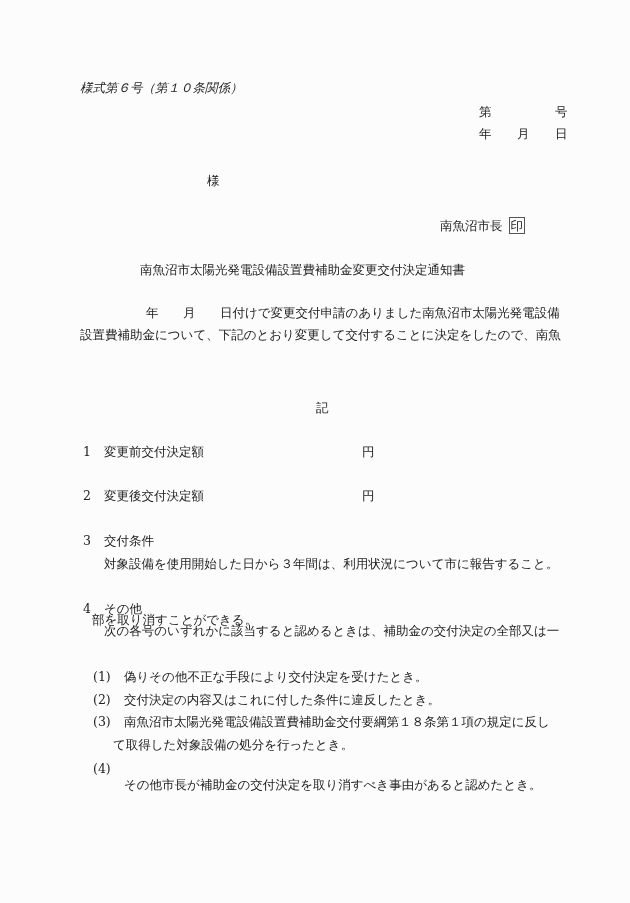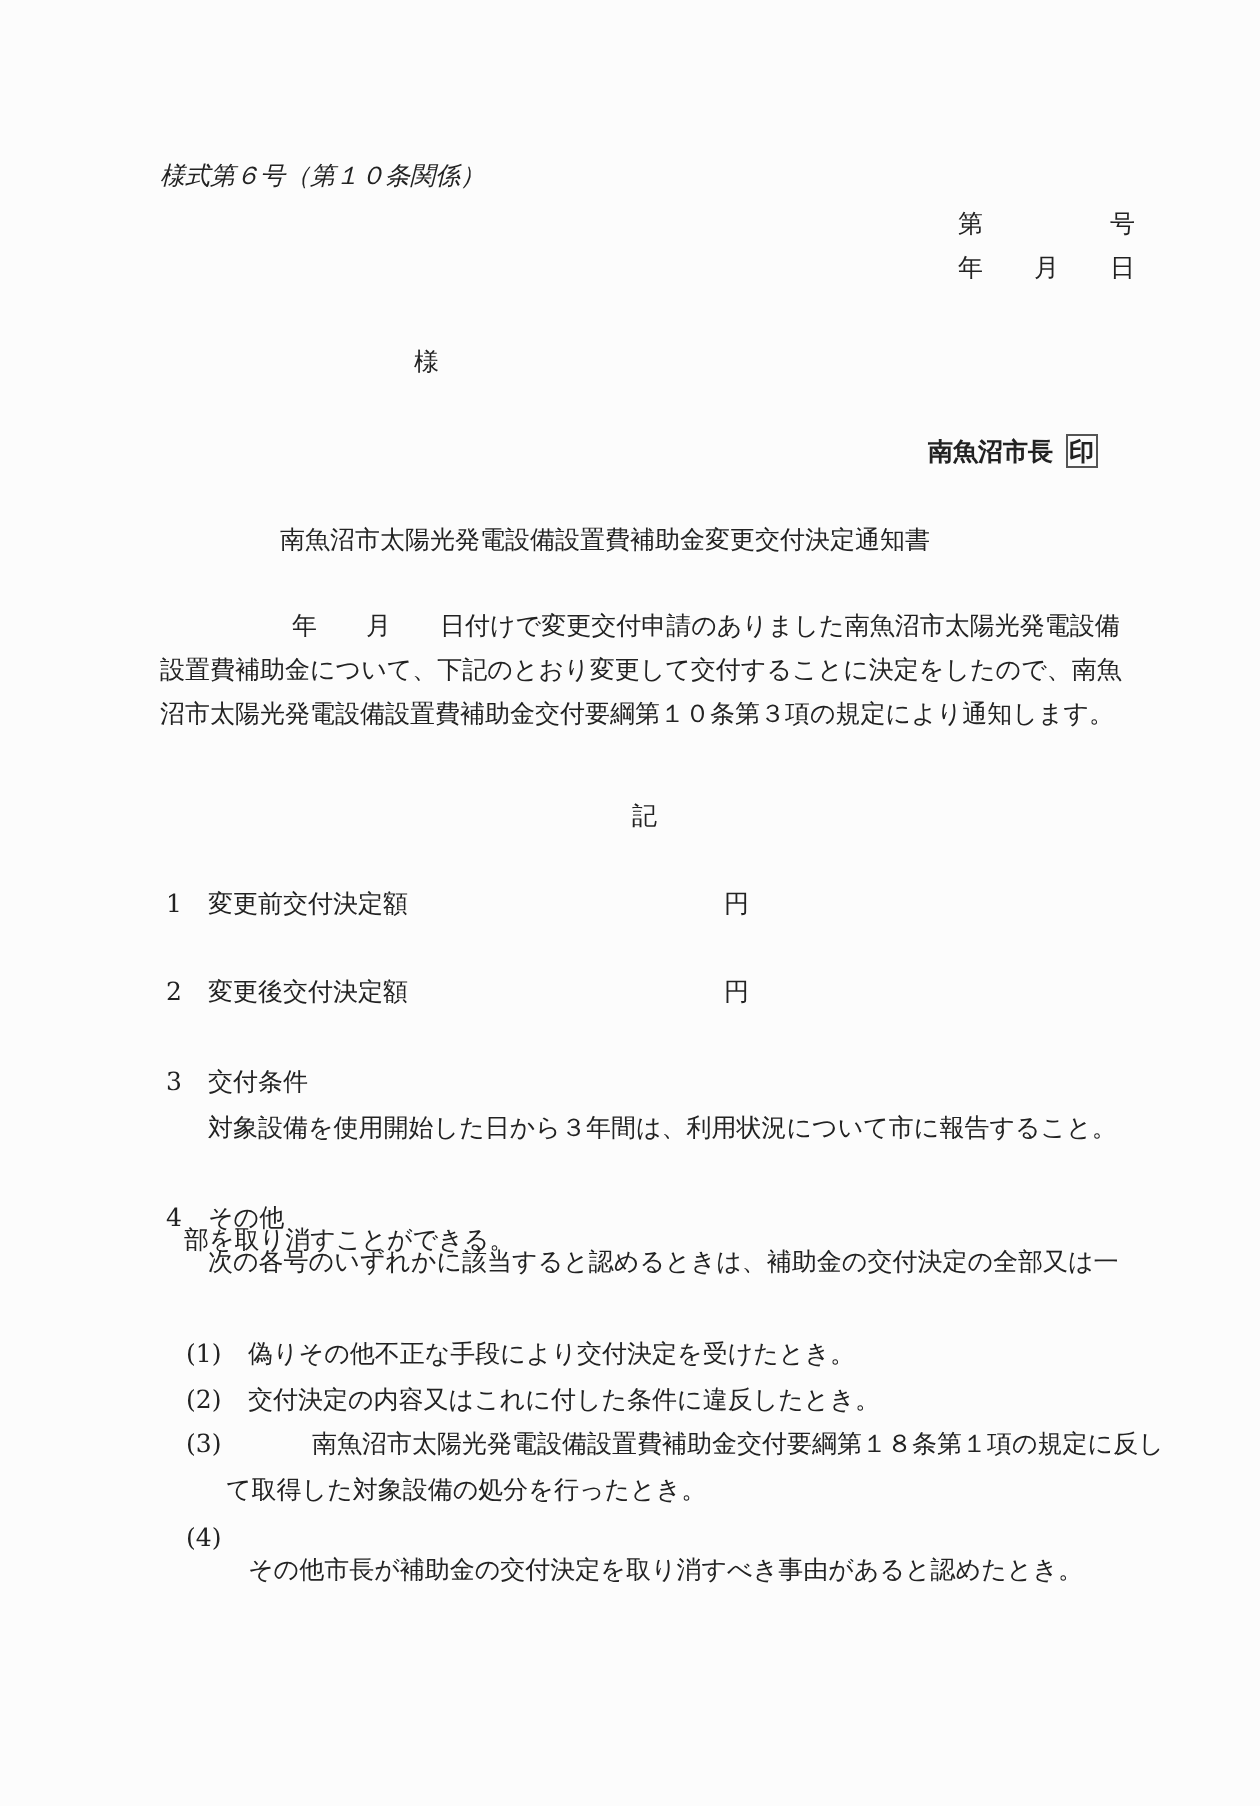--- a/index.html
+++ b/index.html
@@ -44,31 +44,30 @@
 
   <div class="line" style="left:479px; top:104px;">第</div>
   <div class="line" style="left:555px; top:104px;">号</div>
 
   <div class="line" style="left:479px; top:126px;">年</div>
   <div class="line" style="left:517px; top:126px;">月</div>
   <div class="line" style="left:555px; top:126px;">日</div>
 
   <div class="line" style="left:207px; top:173px;">様</div>
 
-  <div class="line" style="left:464px; top:217px;font-weight:bold;">
+  <div class="line" style="left:440px; top:217px;">
     <span>南魚沼市長</span><span class="seal">印</span>
   </div>
 
   <div class="line" style="left:140px; top:262px;">南魚沼市太陽光発電設備設置費補助金変更交付決定通知書</div>
 
   <div class="line" style="left:146px; top:305px;">年</div>
   <div class="line" style="left:183px; top:305px;">月</div>
   <div class="line" style="left:80px; top:327px;">設置費補助金について、下記のとおり変更して交付することに決定をしたので、南魚</div>
   <div class="line" style="left:220px; top:305px;">日付けで変更交付申請のありました南魚沼市太陽光発電設備</div>
-  <div class="line" style="left:80px; top:349px;">沼市太陽光発電設備設置費補助金交付要綱第１０条第３項の規定により通知します。</div>
 
   <div class="line" style="left:316px; top:400px;">記</div>
 
   <div class="line" style="left:83px; top:444px;">1</div>
   <div class="line" style="left:104px; top:444px;">変更前交付決定額</div>
   <div class="line" style="left:362px; top:444px;">円</div>
 
   <div class="line" style="left:83px; top:488px;">2</div>
   <div class="line" style="left:104px; top:488px;">変更後交付決定額</div>
   <div class="line" style="left:362px; top:488px;">円</div>
@@ -82,19 +81,19 @@
   <div class="line" style="left:104px; top:623px;">次の各号のいずれかに該当すると認めるときは、補助金の交付決定の全部又は一</div>
   <div class="line" style="left:92px; top:612px;text-align:right;">部を取り消すことができる。</div>
 
   <div class="line" style="left:93px; top:669px;">(1)</div>
   <div class="line" style="left:124px; top:669px;">偽りその他不正な手段により交付決定を受けたとき。</div>
 
   <div class="line" style="left:93px; top:692px;">(2)</div>
   <div class="line" style="left:124px; top:692px;">交付決定の内容又はこれに付した条件に違反したとき。</div>
 
   <div class="line" style="left:93px; top:714px;">(3)</div>
-  <div class="line" style="left:124px; top:714px;margin-left:32px;">南魚沼市太陽光発電設備設置費補助金交付要綱第１８条第１項の規定に反し</div>
+  <div class="line" style="left:124px; top:714px;">南魚沼市太陽光発電設備設置費補助金交付要綱第１８条第１項の規定に反し</div>
   <div class="line" style="left:113px; top:737px;">て取得した対象設備の処分を行ったとき。</div>
 
   <div class="line" style="left:93px; top:761px;">(4)</div>
   <div class="line" style="left:124px; top:777px;">その他市長が補助金の交付決定を取り消すべき事由があると認めたとき。</div>
 
 </div>
 
 </body></html>

